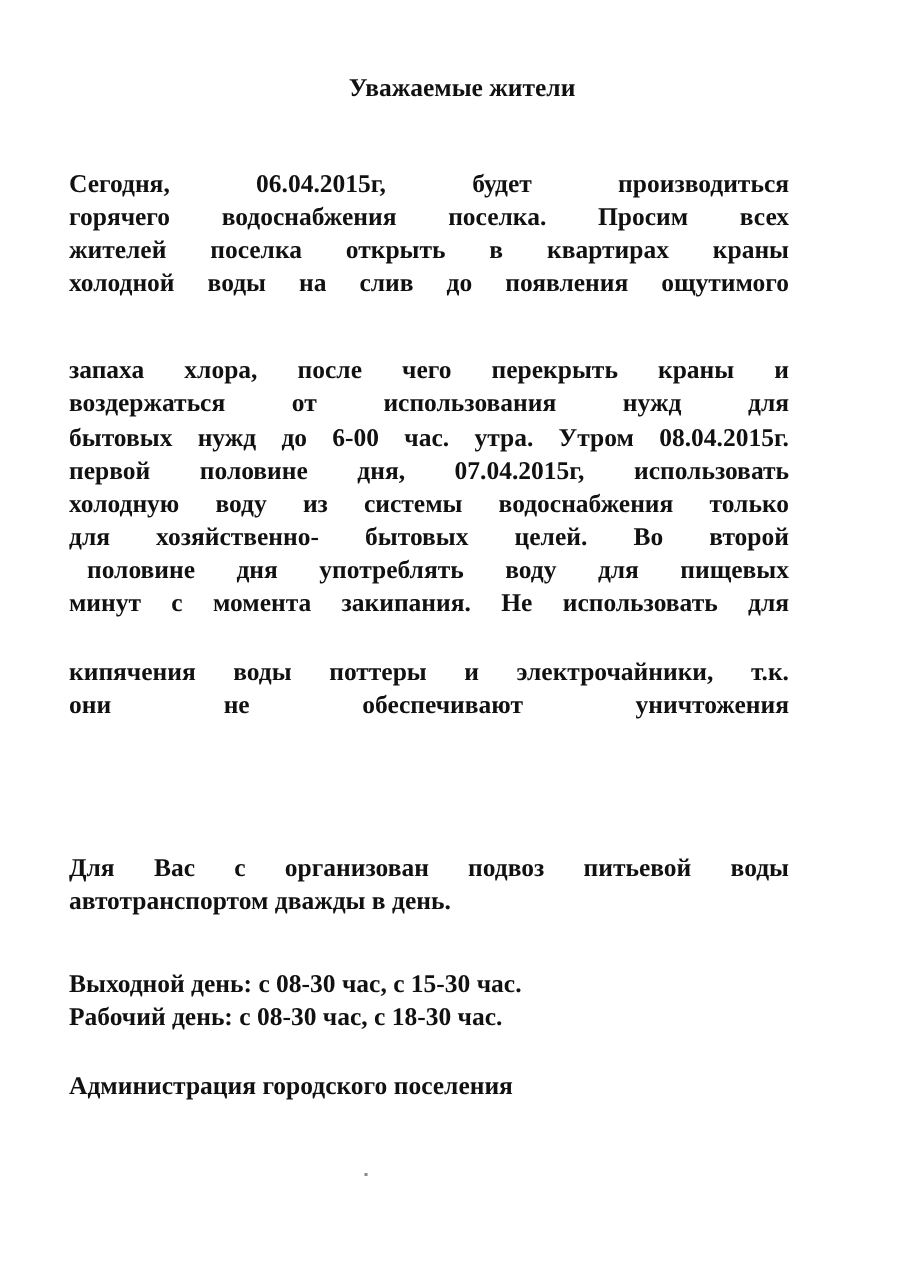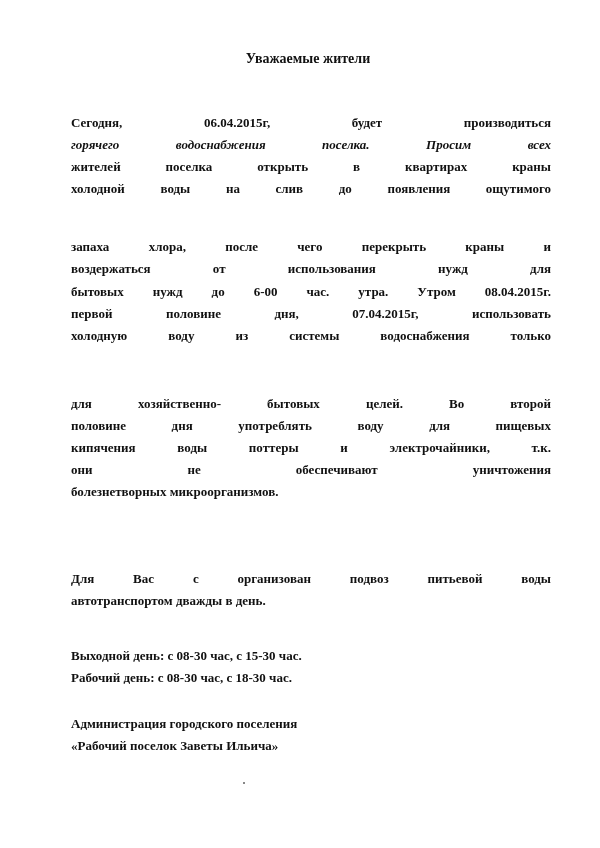--- a/index.html
+++ b/index.html
@@ -3,68 +3,67 @@
 <meta charset="utf-8">
 <style>
   html, body { margin: 0; padding: 0; background: #ffffff; }
   body {
     width: 600px; height: 848px; position: relative; overflow: hidden;
     font-family: "Liberation Serif", "DejaVu Serif", serif;
     font-weight: bold; color: #111111;
   }
   .title {
     position: absolute; left: 0; width: 600px; top: 48px;
-    text-align: center; font-size: 14px; line-height: 22px;
+    text-align: center; font-size: 17px; line-height: 22px;
   }
   .title div { padding-left: 16px; }
   .para {
-    position: absolute; left: 71px; width: 480px;
-    font-size: 13px; line-height: 22.1px;
+    position: absolute; left: 46px; width: 480px;
+    font-size: 17px; line-height: 22.1px;
     text-align: justify;
   }
   .para .ln { display: block; text-align: justify; text-align-last: justify; white-space: nowrap; height: 22.1px; }
   .para .ln.last { text-align-last: left; }
   .p1 { top: 112px; }
   .p2 { top: 568px; }
   .p3 { top: 645px; }
   .p4 { top: 713px; }
   .dot { position: absolute; left: 243px; top: 782px; width: 2px; height: 2px; background: #888; }
 </style>
 </head>
 <body>
 
 <div class="title">
   <div>Уважаемые жители</div>
 </div>
 
 <div class="para p1">
   <span class="ln" style="white-space: normal; overflow: hidden;">Сегодня,  06.04.2015г,  будет  производиться</span>
-  <span class="ln" style="white-space: normal; overflow: hidden; font-style: italic;">горячего водоснабжения поселка. Просим всех</span>
+  <span class="ln" style="white-space: normal; overflow: hidden;">горячего водоснабжения поселка. Просим всех</span>
   <span class="ln" style="white-space: normal; overflow: hidden;">жителей поселка открыть в квартирах краны</span>
   <span class="ln" style="white-space: normal; overflow: hidden;">холодной воды на слив до появления ощутимого</span>
   <span class="ln" style="white-space: normal; overflow: hidden; margin-top: 36px;">запаха хлора, после чего перекрыть краны и</span>
   <span class="ln" style="white-space: normal; overflow: hidden;">воздержаться от использования  нужд для</span>
   <span class="ln" style="white-space: normal; overflow: hidden;">бытовых нужд до 6-00 час. утра. Утром 08.04.2015г.</span>
   <span class="ln" style="white-space: normal; overflow: hidden;">первой половине дня, 07.04.2015г, использовать</span>
   <span class="ln" style="white-space: normal; overflow: hidden;">холодную воду из системы водоснабжения только</span>
-  <span class="ln" style="white-space: normal; overflow: hidden; margin-top: 46px;">для хозяйственно- бытовых целей. Во второй</span>
-  <span class="ln" style="white-space: normal; overflow: hidden;">половине дня употреблять воду для пищевых</span>
-  <span class="ln" style="white-space: normal; overflow: hidden;">кипячения воды поттеры и электрочайники, т.к.</span>
+  <span class="ln" style="white-space: normal; overflow: hidden;">для хозяйственно- бытовых целей. Во второй</span>
+  <span class="ln" style="white-space: normal; overflow: hidden; margin-left: 12px;">половине дня употреблять воду для пищевых</span>
+  <span class="ln" style="white-space: normal; overflow: hidden;">минут с момента закипания. Не использовать для</span>
+  <span class="ln" style="white-space: normal; overflow: hidden; margin-top: 24px;">кипячения воды поттеры и электрочайники, т.к.</span>
   <span class="ln" style="white-space: normal; overflow: hidden;">они не обеспечивают уничтожения</span>
-  <span class="ln last">болезнетворных микроорганизмов.</span>
 </div>
 
 <div class="para p2">
   <span class="ln" style="white-space: normal; overflow: hidden;">Для Вас  с организован подвоз питьевой воды</span>
   <span class="ln last">автотранспортом дважды в день.</span>
 </div>
 
 <div class="para p3">
   <span class="ln last">Выходной день: с 08-30 час, с 15-30 час.</span>
   <span class="ln last">Рабочий день: с 08-30 час, с  18-30 час.</span>
 </div>
 
 <div class="para p4">
   <span class="ln last">Администрация городского поселения</span>
-  <span class="ln last">«Рабочий поселок Заветы Ильича»</span>
 </div>
 
 <div class="dot"></div>
 
 </body></html>

